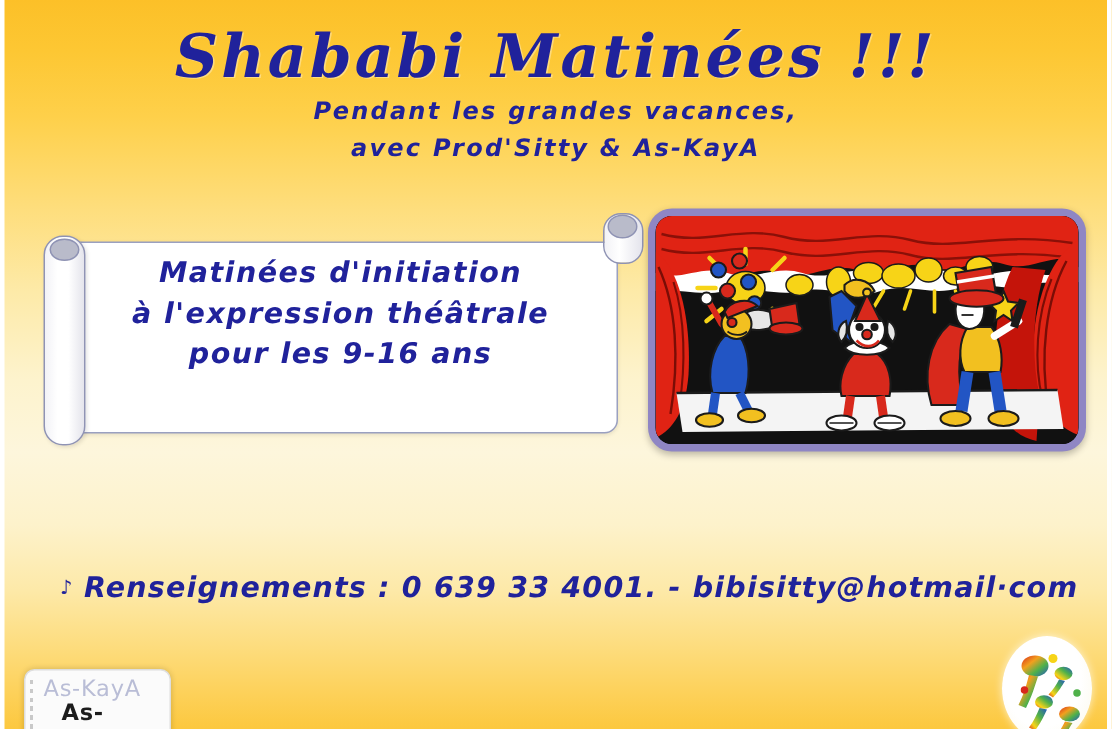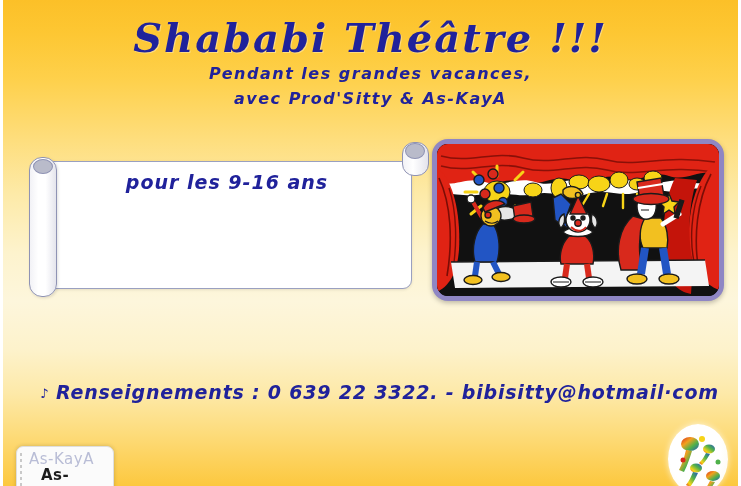--- a/index.html
+++ b/index.html
@@ -251,32 +251,34 @@
 </style>
 </head>
 <body>
 
 <div id="poster">
 
   <div class="edge-left"></div>
   <div class="edge-right"></div>
 
   <div class="headline-wrap">
-    <div class="title-main">Shababi Théâtre !!!</div>
+    <div class="title-main">Shababi Matinées !!!</div>
     <div class="subtitle-1">Pendant  les  grandes  vacances,</div>
     <div class="subtitle-2">avec  Prod'Sitty  &amp;  As-KayA</div>
   </div>
 
   <div class="scroll">
     <div class="scroll-sheet"></div>
     <div class="scroll-roll-left"></div>
     <div class="scroll-cap-left"></div>
     <div class="scroll-roll-right"></div>
     <div class="scroll-cap-right"></div>
     <div class="scroll-text">
+      <span class="line">Matinées  d'initiation</span>
+      <span class="line">à  l'expression  théâtrale</span>
       <span class="line">pour  les  9-16  ans</span>
     </div>
   </div>
 
   <div class="photo">
     <svg viewBox="0 0 282 152" preserveAspectRatio="none">
 
       <rect x="0" y="0" width="282" height="152" fill="#111111"></rect>
 
       <path d="M0,0 H282 V30 C262,24 250,38 232,32 C214,26 202,40 184,34 C166,28 152,42 134,36 C116,30 102,44 84,38 C66,32 52,46 34,40 C22,36 10,44 0,40 Z" fill="#e02314"></path>
@@ -403,21 +405,21 @@
 
         <path d="M208,104 L204,130" stroke="#2255c4" stroke-width="8" fill="none"></path>
         <path d="M226,104 L230,130" stroke="#2255c4" stroke-width="8" fill="none"></path>
         <ellipse cx="200" cy="135" rx="10" ry="5" fill="#f2c020"></ellipse>
         <ellipse cx="232" cy="135" rx="10" ry="5" fill="#f2c020"></ellipse>
       </g>
     </svg>
   </div>
 
   <div class="info-line l2">
-    <span class="bullet">♪</span><span>Renseignements :  0  639  22  3322.  -  bibisitty@hotmail·com</span>
+    <span class="bullet">♪</span><span>Renseignements :  0  639  33  4001.  -  bibisitty@hotmail·com</span>
   </div>
 
   <div class="logo-card">
     <div class="bar"></div>
     <div class="logo-ghost">As-KayA</div>
     <div class="logo-main">As-KayA</div>
   </div>
 
   <div class="confetti">
     <svg viewBox="0 0 60 70">

